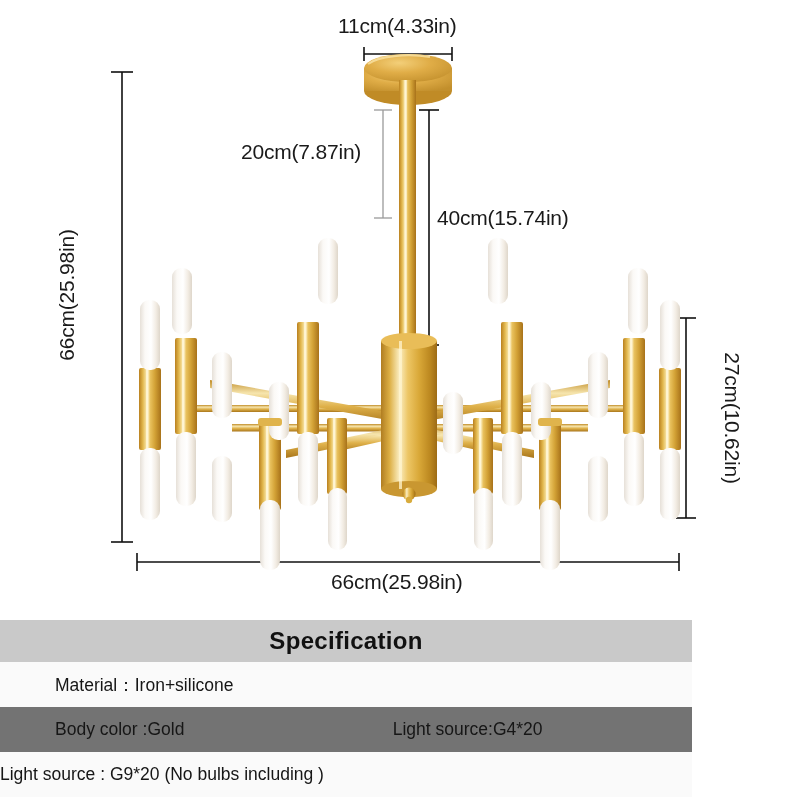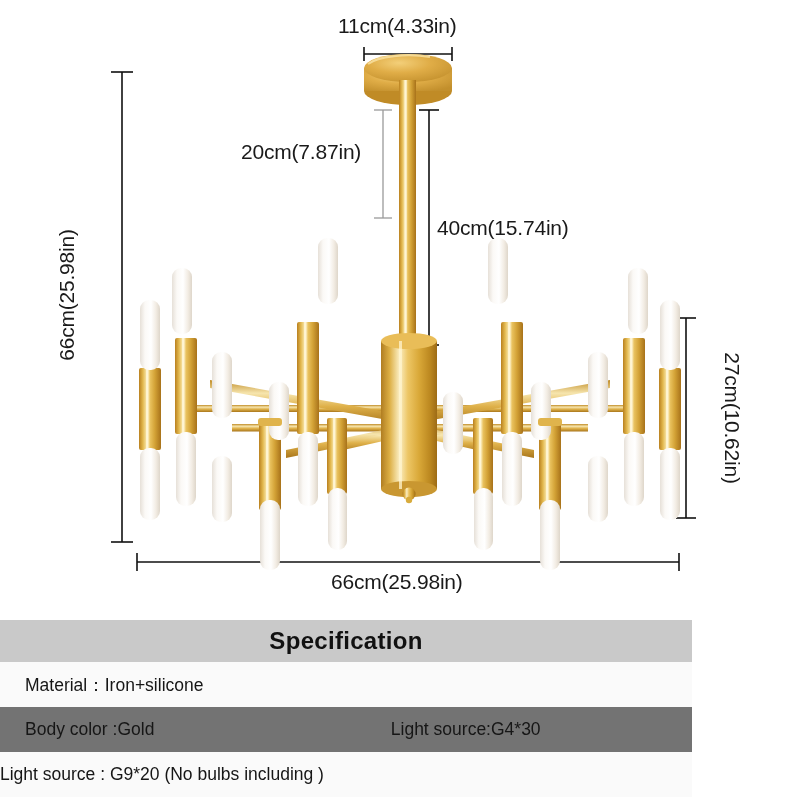--- a/index.html
+++ b/index.html
@@ -20,21 +20,21 @@
   .dimtext{
     position:absolute;
     font-family:"Liberation Sans", sans-serif;
     color:#1a1a1a;
     white-space:nowrap;
     font-size:21px;
     letter-spacing:-0.2px;
   }
   #lbl-canopy{left:338px;top:14px;}
   #lbl-rod20{left:241px;top:140px;}
-  #lbl-rod40{left:437px;top:216px;}
+  #lbl-rod40{left:437px;top:206px;}
   #lbl-height{
     left:-13px;top:283px;width:160px;text-align:center;
     transform:rotate(-90deg);transform-origin:center center;
   }
   #lbl-shade27{
     left:632px;top:406px;width:200px;text-align:center;
     transform:rotate(90deg);transform-origin:center center;
   }
   #lbl-width{left:331px;top:570px;}
 
@@ -55,21 +55,21 @@
     align-items:center;
     box-sizing:border-box;
   }
   .spec-row.light{background:#fafafa;}
   .spec-row.dark{background:#737373;}
   .spec-cell{
     font-size:17.5px;color:#161616;
     white-space:nowrap;
     box-sizing:border-box;
   }
-  .spec-cell.left{width:450px;padding-left:25px;}
+  .spec-cell.left{width:450px;padding-left:55px;}
   .spec-cell.right{width:350px;padding-left:0px;}
   .spec-cell.full{width:800px;}
 </style>
 </head>
 <body>
 
 <div id="stage">
 
   <div id="diagram">
 
@@ -301,21 +301,21 @@
   <div id="spec">
     <div id="spec-header">
       <span class="title">Specification</span>
     </div>
     <div id="spec-rows">
         <div class="spec-row light">
           <div class="spec-cell left">Material：Iron+silicone</div>
         </div>
         <div class="spec-row dark">
           <div class="spec-cell left">Body color :Gold</div>
-          <div class="spec-cell right">Light source:G4*30</div>
+          <div class="spec-cell right">Light source:G4*20</div>
         </div>
         <div class="spec-row light">
           <div class="spec-cell full">Light source : G9*20   (No bulbs including )</div>
         </div>
       </div>
   </div>
 
 </div>
 
 </body></html>

